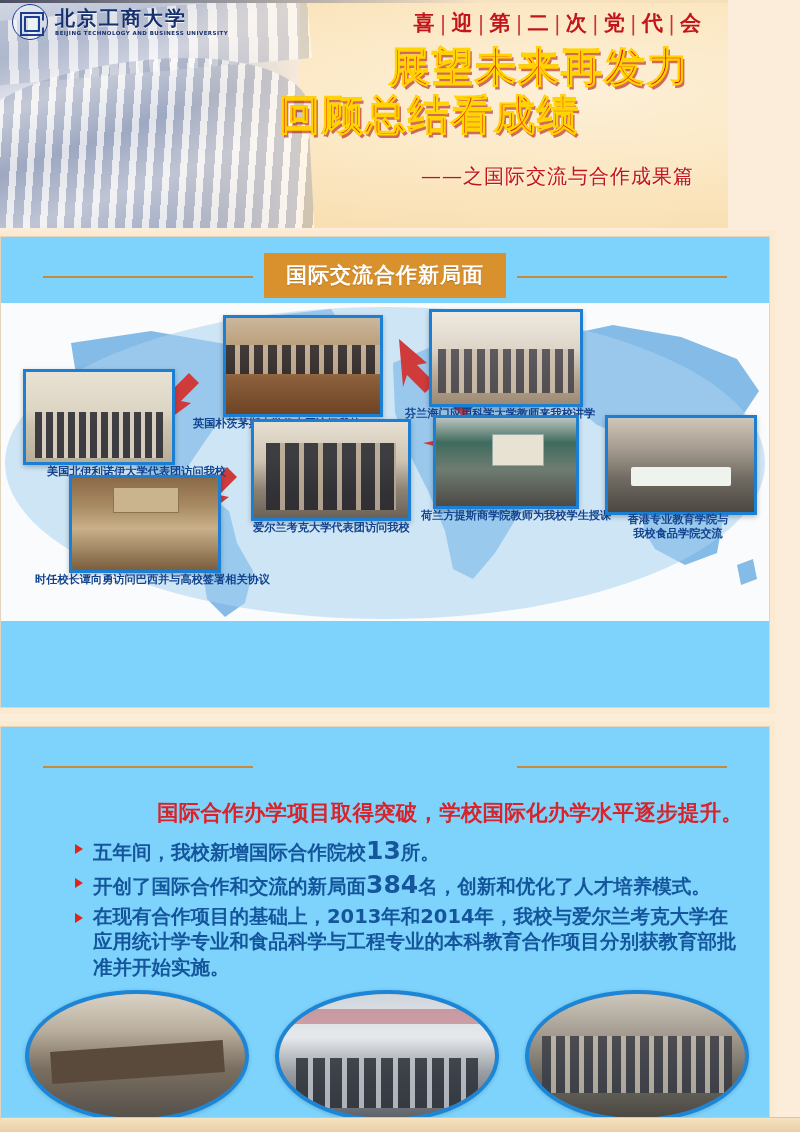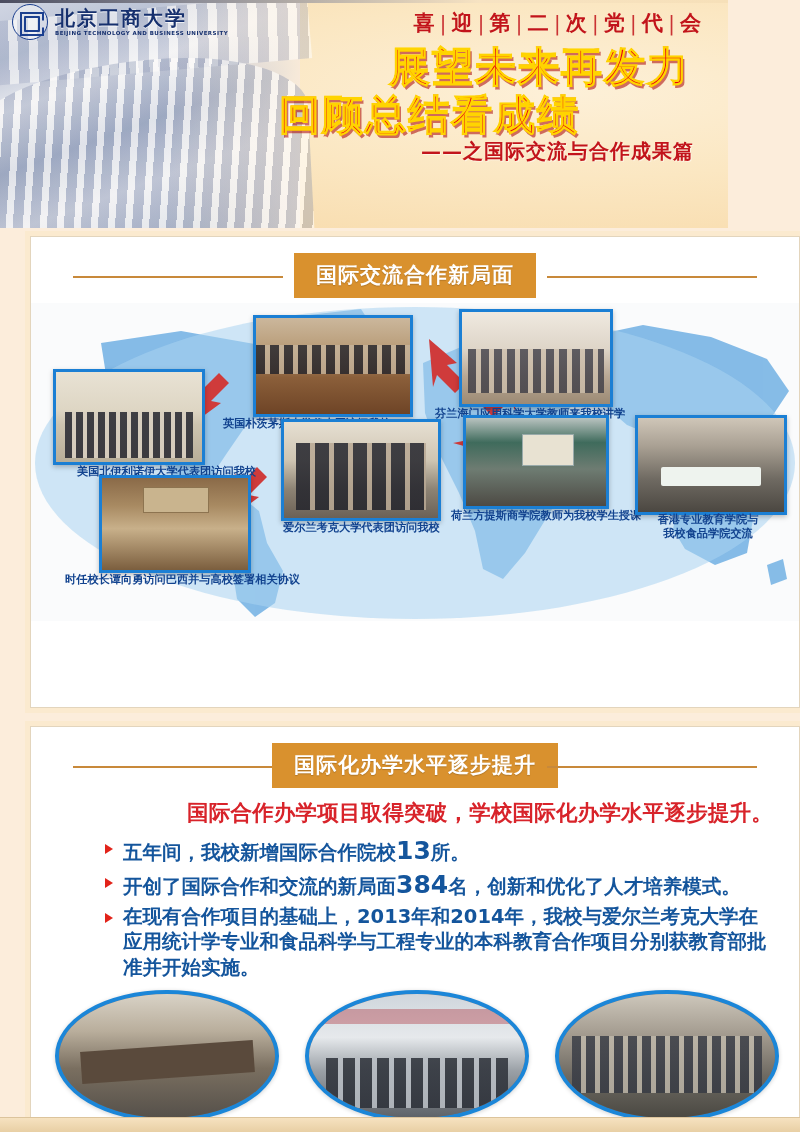--- a/index.html
+++ b/index.html
@@ -84,28 +84,28 @@
   .t-line{
     font-family:"DejaVu Serif","Liberation Serif",serif;
     font-weight:700;color:#e60012;letter-spacing:2px;
     -webkit-text-stroke:1px #ffd400;
     text-shadow:2px 3px 0 rgba(170,0,0,.55), 0 0 1px #ffdf5a;
   }
   .t1{font-size:41px;line-height:46px;padding-right:114px;}
   .t2{font-size:41px;line-height:50px;padding-right:4px;}
   .t3{
     font-family:"DejaVu Serif","Liberation Serif",serif;
-    font-size:20px;font-weight:700;color:#c2141b;margin-top:0;letter-spacing:1px;
+    font-size:20px;font-weight:400;color:#c2141b;margin-top:25px;letter-spacing:1px;
     text-shadow:1px 1px 0 rgba(255,255,255,.5);
   }
 
   
   .panel{
-    position:absolute;left:30px;width:768px;
-    background:#ffffff;border:1px solid #e3d5bd;
+    position:absolute;left:0;width:768px;
+    background:#7dd3fc;border:1px solid #e3d5bd;
     box-shadow:0 0 0 5px #fbeacf;
   }
   #panel1{top:236px;height:470px;}
   #panel2{top:726px;height:390px;}
 
   .sec-head{position:relative;height:46px;margin-top:16px;}
   .sec-rule{
     position:absolute;top:23px;height:2px;background:#c8893a;
   }
   .sec-rule.left{left:42px;width:210px;}
@@ -335,21 +335,20 @@
         <div class="inner sc-br"></div>
       </div>
       <div class="cap" style="left:34px;top:270px;">时任校长谭向勇访问巴西并与高校签署相关协议</div>
     </div>
   </div>
 
   <div class="panel" id="panel2">
 
     <div class="sec-head">
       <div class="sec-rule left"></div>
-      <div class="sec-badge">国际化办学水平逐步提升</div>
       <div class="sec-rule right"></div>
     </div>
 
     <div class="lead" style="text-align:right;">国际合作办学项目取得突破，学校国际化办学水平逐步提升。</div>
 
     <ul class="bul">
       <li>
         <span>五年间，我校新增国际合作院校</span><span class="num">13</span><span>所。</span>
       </li>
       <li>

